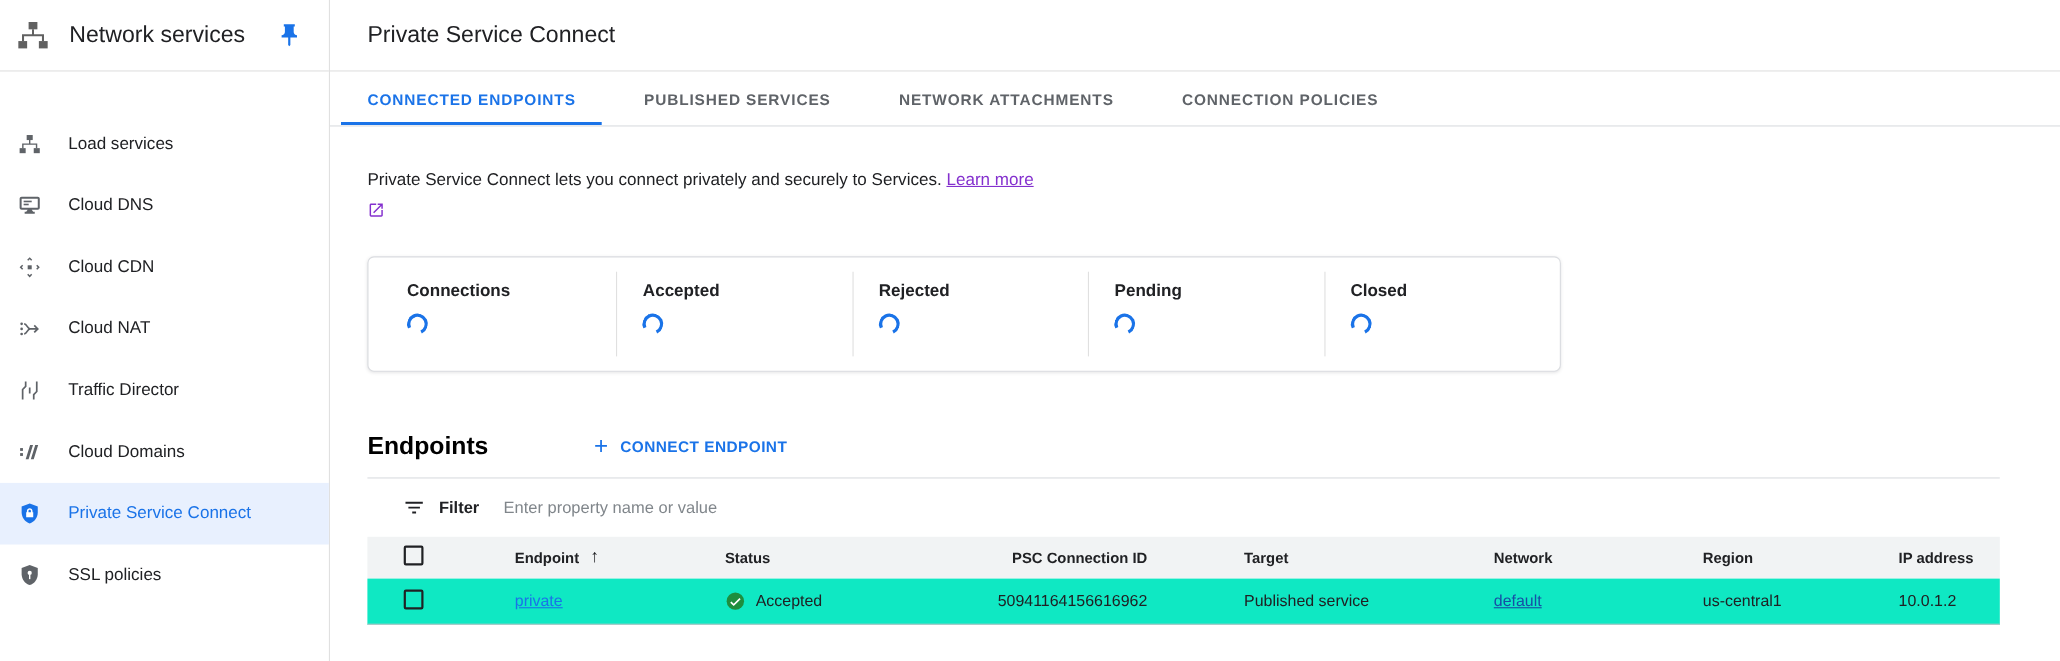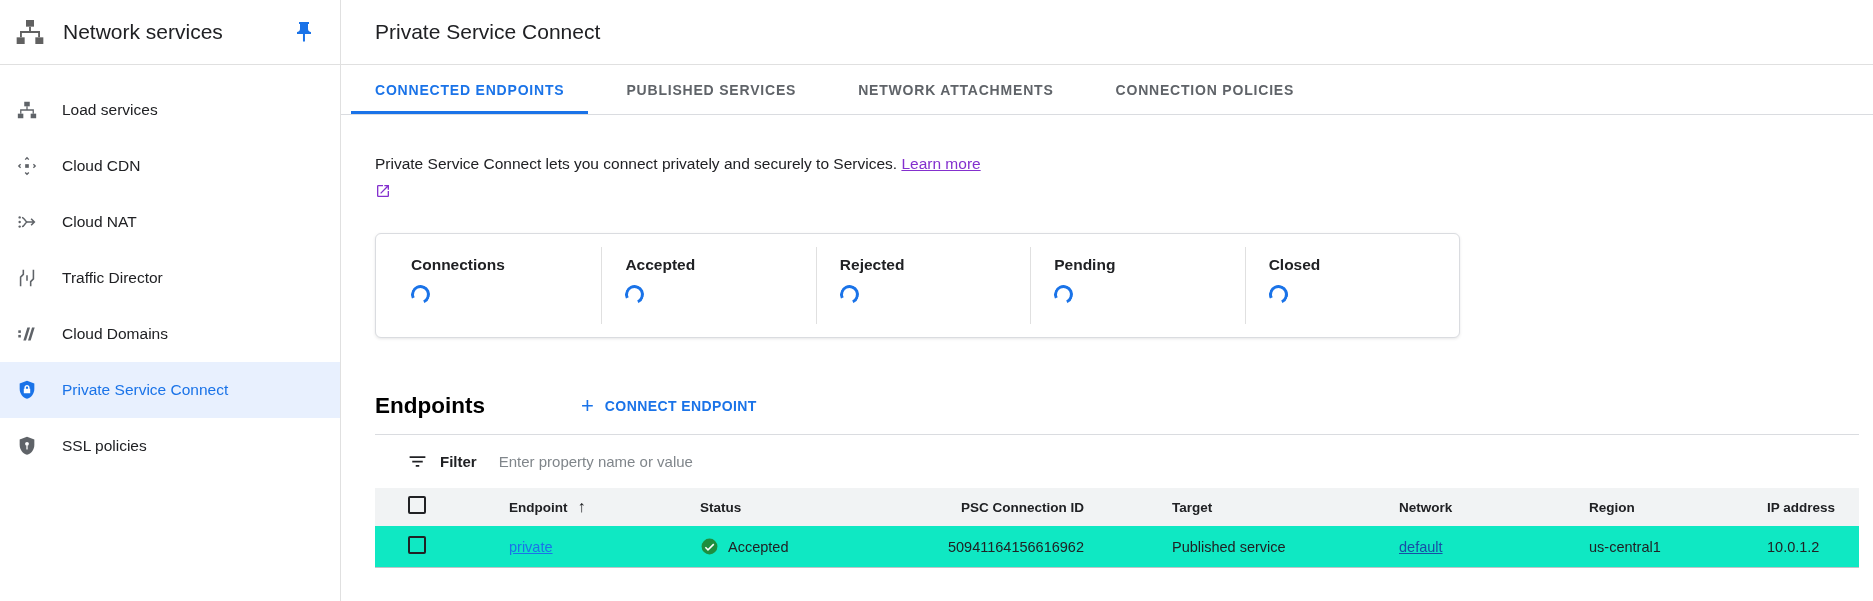--- a/index.html
+++ b/index.html
@@ -1,21 +1,21 @@
 <!DOCTYPE html>
 <html><head>
 <meta charset="utf-8">
 <style>
   * { box-sizing: border-box; margin: 0; padding: 0; }
   html,body { background:#fff; }
   body { font-family:"Liberation Sans", sans-serif; color:#202124; }
   .screen { width:1873px; height:601px; display:flex; overflow:hidden; background:#fff; position:relative; }
 
   
-  .sidebar { width:341px; flex:none; border-right:1px solid #e0e0e0; display:flex; flex-direction:column; }
+  .sidebar { width:300px; flex:none; border-right:1px solid #e0e0e0; display:flex; flex-direction:column;gap:21px; }
   .sb-header { height:65px; flex:none; display:flex; align-items:center; padding-left:14px; border-bottom:1px solid #e0e0e0; }
   .sb-logo { width:32px; height:32px; color:#616161; margin-right:17px; flex:none; }
   .sb-logo svg { width:32px; height:32px; display:block; }
   .sb-title { font-size:21px; color:#202124; white-space:nowrap; }
   .pin-btn { margin-left:auto; margin-right:24px; width:24px; height:24px; cursor:pointer; }
   .pin-btn svg { width:24px; height:24px; display:block; }
   .sb-items { padding-top:17px; }
   .sb-item { height:56px; display:flex; align-items:center; padding-left:15px; font-size:15.5px; color:#202124; cursor:pointer; }
   .sb-item .sb-icon { width:24px; height:24px; margin-right:23px; color:#5f6368; display:flex; align-items:center; justify-content:center; flex:none; }
   .sb-item .sb-icon svg { width:22px; height:22px; display:block; }
@@ -101,20 +101,30 @@
               <rect x="2" y="16" width="6" height="5"></rect>
               <rect x="16" y="16" width="6" height="5"></rect>
               <path d="M11.3 8h1.4v3.3h6.8V16h-1.4v-3.3H5.9V16H4.5v-4.7h6.8z"></path>
             </svg>
           </span>
         <span>Load services</span>
       </div>
       <div class="sb-item">
         <span class="sb-icon">
             <svg viewBox="0 0 24 24" fill="currentColor">
+              <path d="M20 3H4c-1.1 0-2 .9-2 2v9c0 1.1.9 2 2 2h6l-1.5 2H7v2h10v-2h-1.5L14 16h6c1.1 0 2-.9 2-2V5c0-1.1-.9-2-2-2zm0 11H4V5h16v9z"></path>
+              <rect x="6" y="7" width="8" height="1.6"></rect>
+              <rect x="6" y="10" width="5" height="1.6"></rect>
+            </svg>
+          </span>
+        <span>Cloud DNS</span>
+      </div>
+      <div class="sb-item">
+        <span class="sb-icon">
+            <svg viewBox="0 0 24 24" fill="currentColor">
               <rect x="10" y="10" width="4" height="4"></rect>
               <path d="M12 2l2.5 2.5-1.06 1.06L12 4.12l-1.44 1.44L9.5 4.5zM12 22l-2.5-2.5 1.06-1.06L12 19.88l1.44-1.44 1.06 1.06zM2 12l2.5-2.5 1.06 1.06L4.12 12l1.44 1.44L4.5 14.5zM22 12l-2.5 2.5-1.06-1.06L19.88 12l-1.44-1.44 1.06-1.06z"></path>
             </svg>
           </span>
         <span>Cloud CDN</span>
       </div>
       <div class="sb-item">
         <span class="sb-icon">
             <svg viewBox="0 0 24 24" fill="none" stroke="currentColor" stroke-width="1.7">
               <circle cx="4" cy="7" r="1.3" fill="currentColor" stroke="none"></circle>

